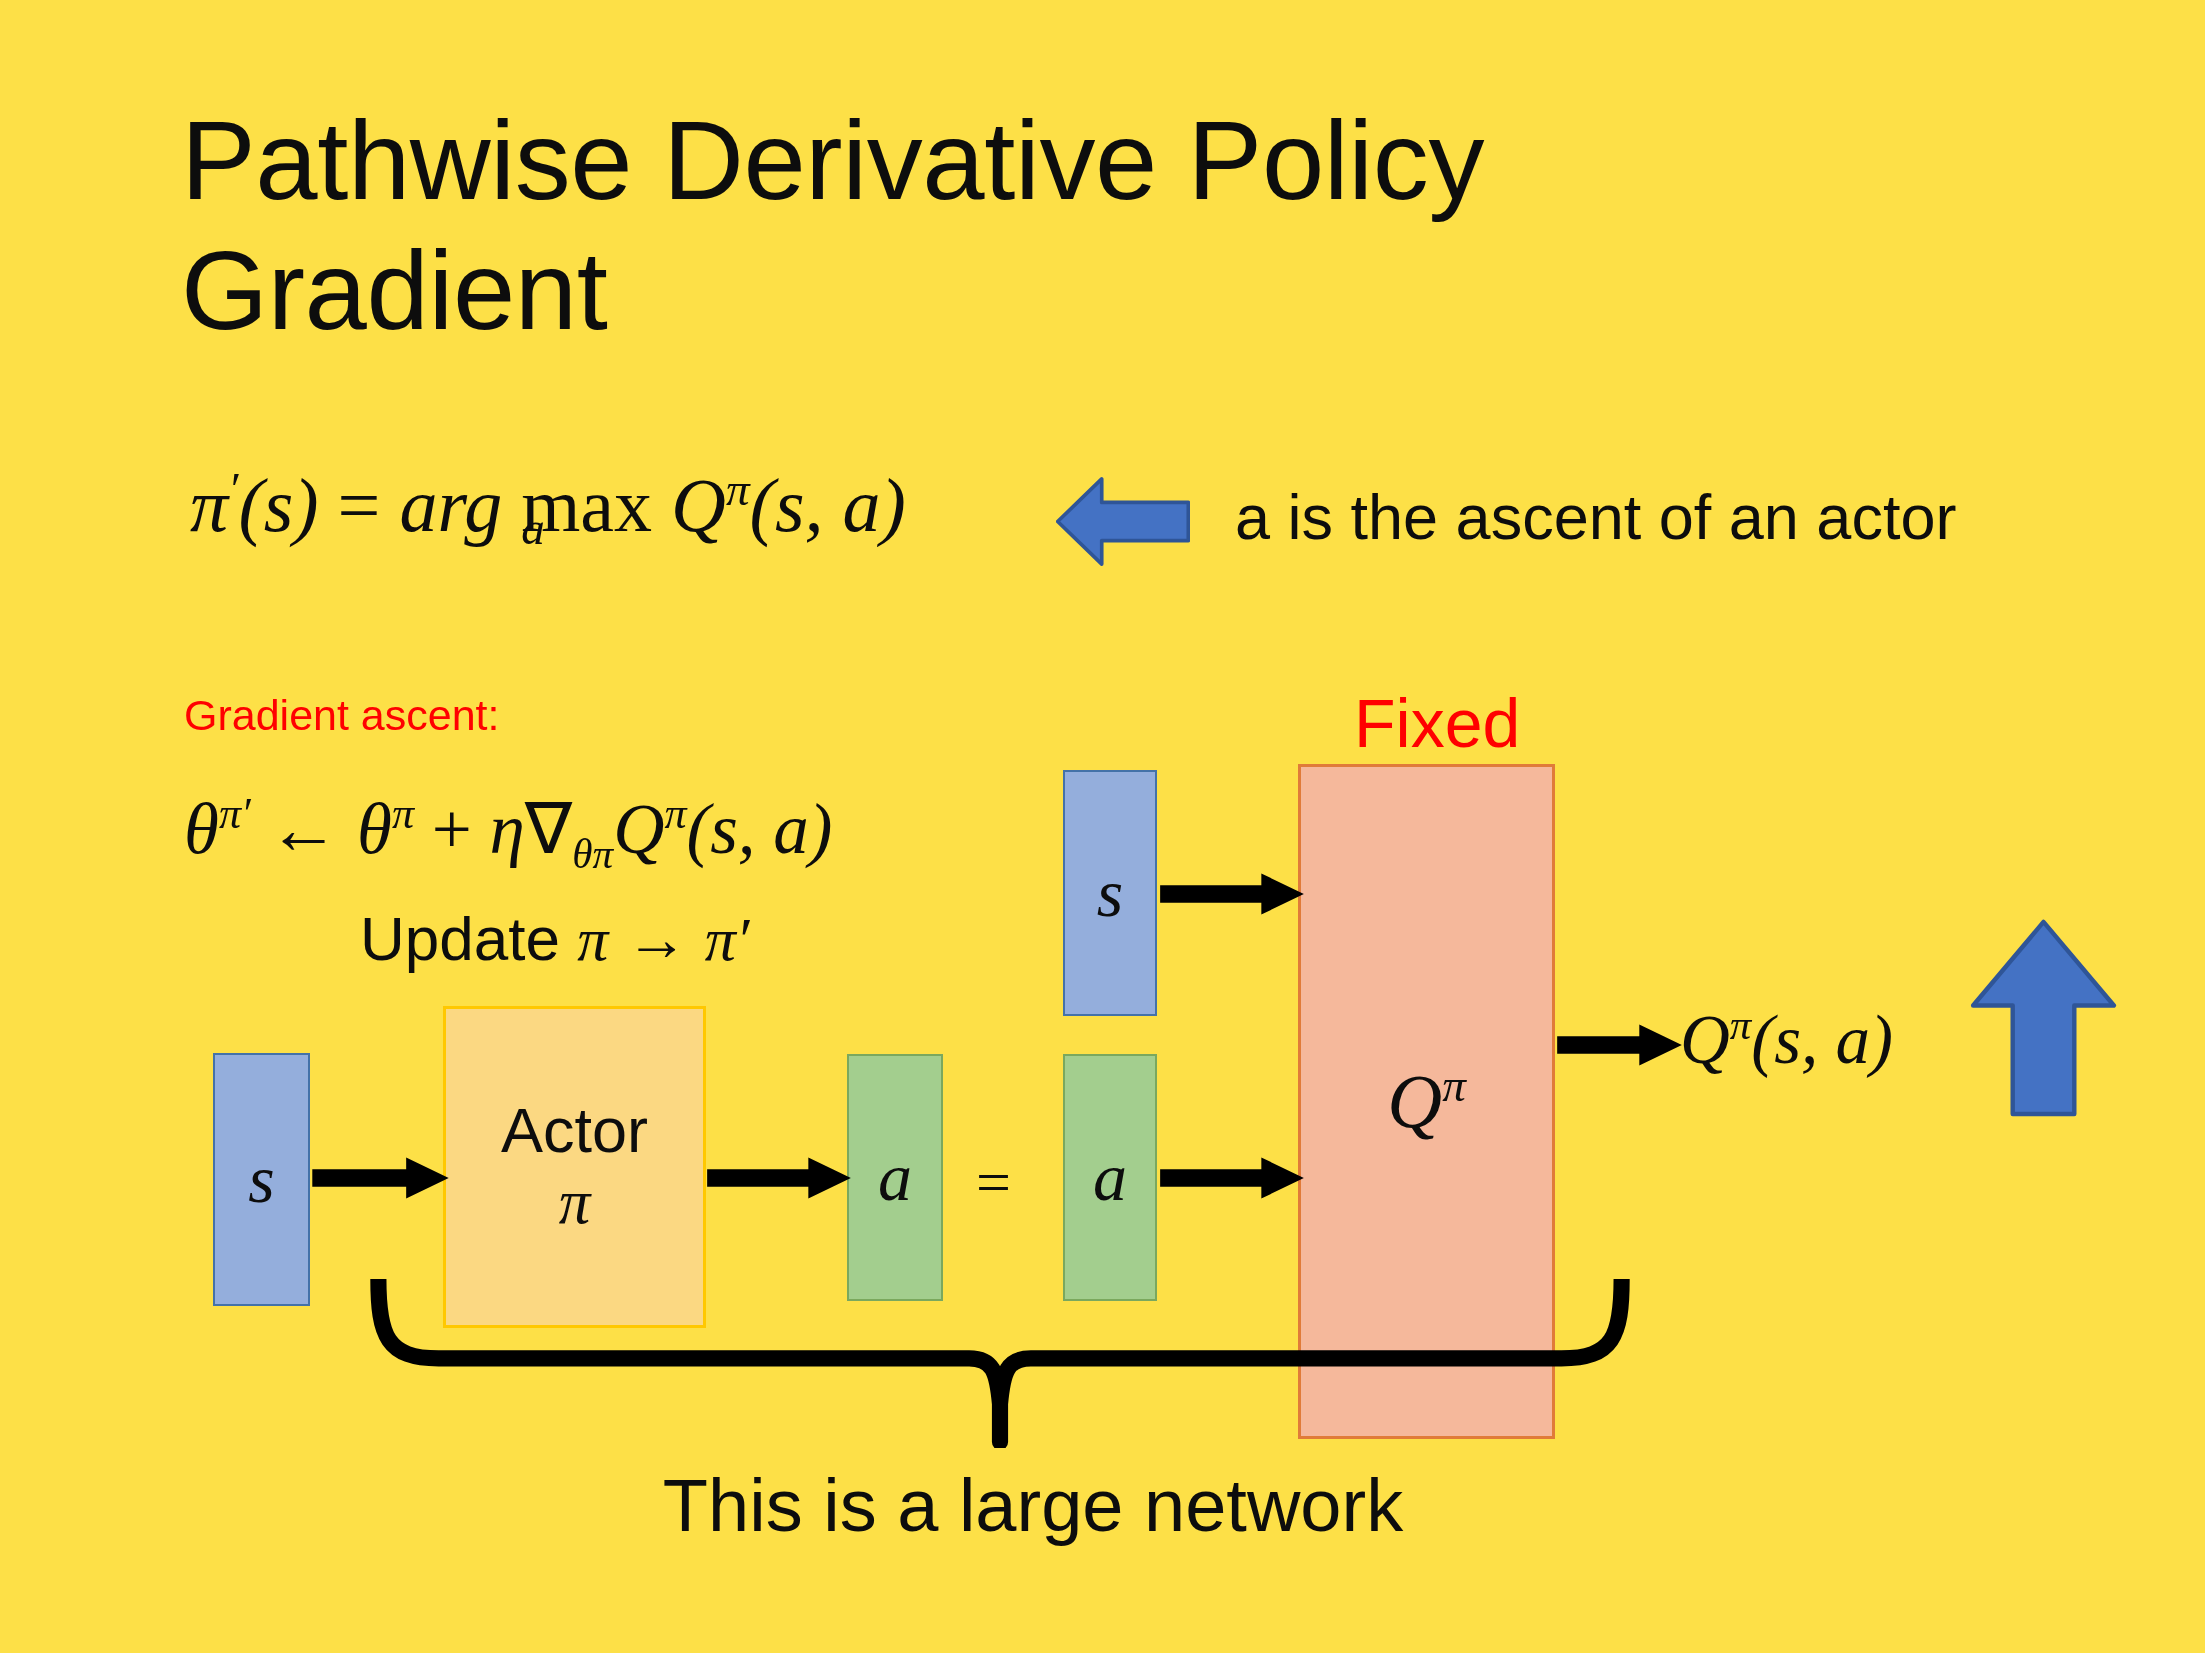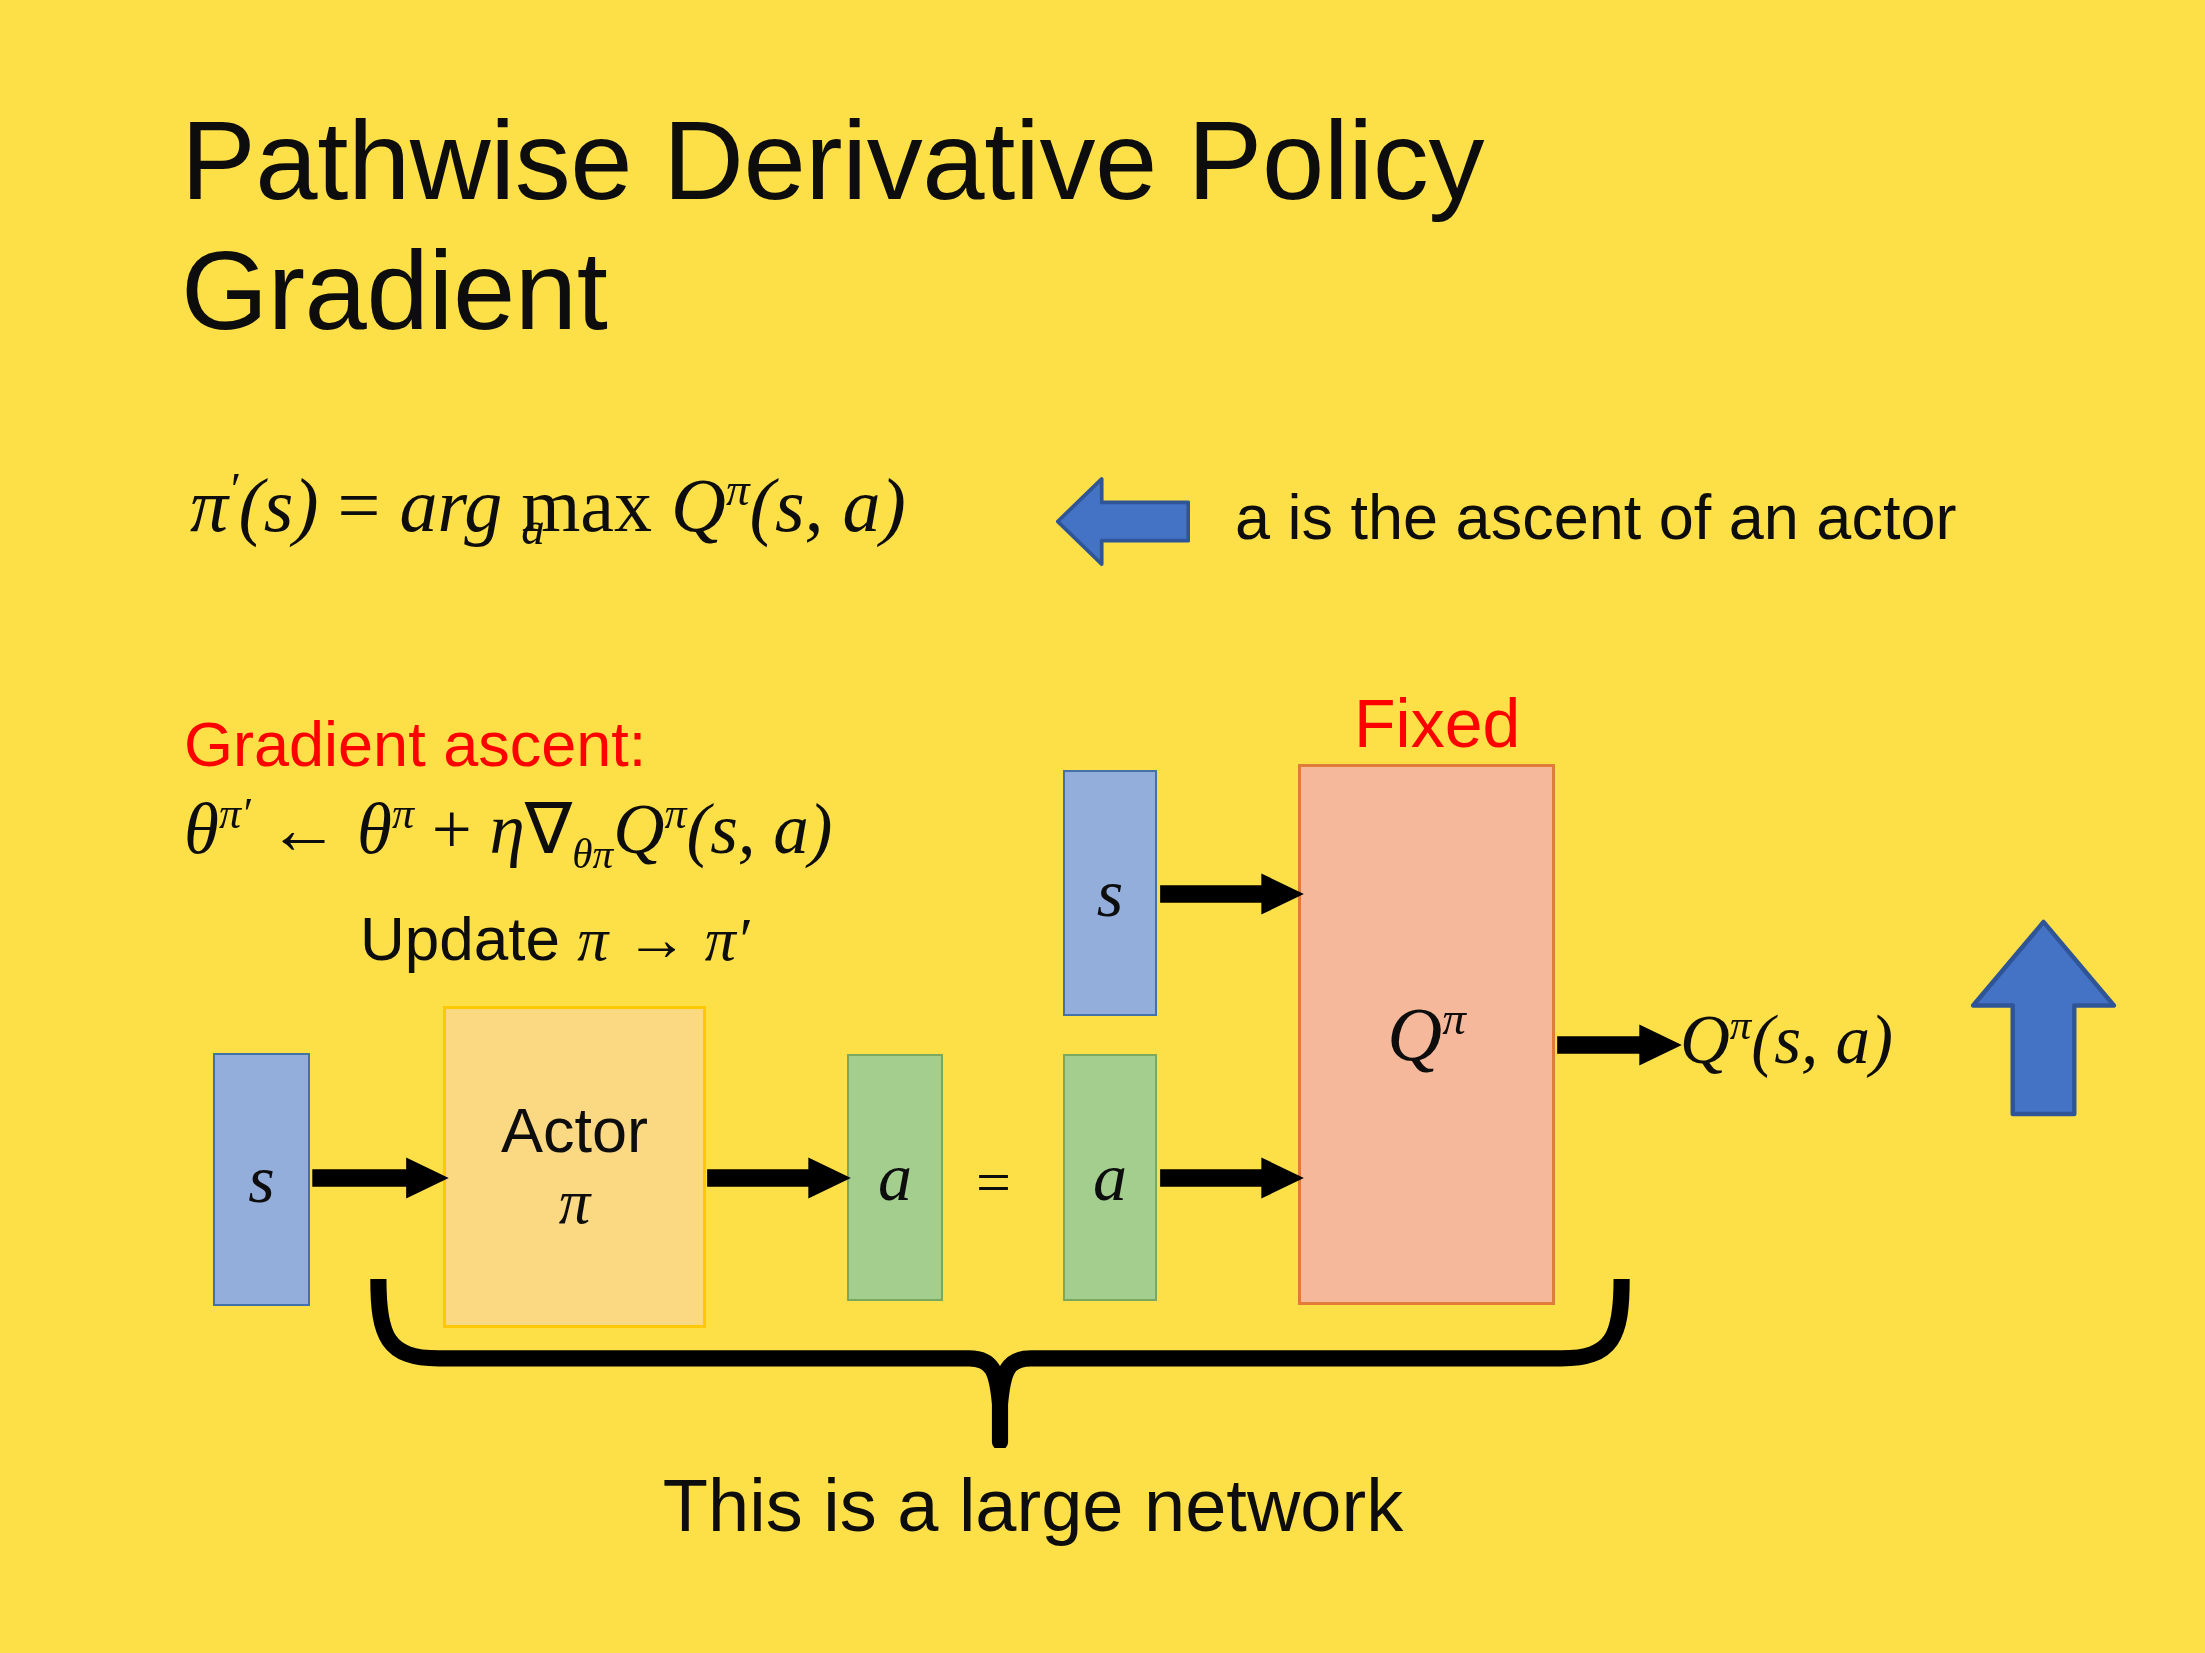--- a/index.html
+++ b/index.html
@@ -86,24 +86,23 @@
     font-size: 63px;
     color: #0d0d0d;
     white-space: nowrap;
   }
 
   
   #label-gradient-ascent {
     position: absolute;
     left: 184px;
     top: 691px;
-    font-size: 63px;
+    font-size: 43px;
     color: #ff0000;
     white-space: nowrap;
-    margin-top: 17px;
   }
 
   
   #eq-gradient {
     position: absolute;
     left: 184px;
     top: 787px;
     font-size: 71px;
   }
   #eq-gradient .nabsub {
@@ -163,21 +162,21 @@
   .box-salmon {
     background: #f5b89b;
     border: 3.7px solid #e07b39;
   }
 
   #box-s-left   { left: 213px;  top: 1053px; width: 97px; height: 253px; font-size: 68px; }
   #box-actor    { left: 443px;  top: 1006px; width: 263px; height: 322px; }
   #box-a-left   { left: 847px; top: 1054px; width: 96px; height: 247px; font-size: 68px; }
   #box-a-right  { left: 1063px; top: 1054px; width: 94px; height: 247px; font-size: 68px; }
   #box-s-right  { left: 1063px; top: 770px; width: 94px; height: 246px; font-size: 68px; }
-  #box-q        { left: 1298px; top: 764px; width: 257px; height: 541px; font-size: 76px; }
+  #box-q        { left: 1298px; top: 764px; width: 257px; height: 675px; font-size: 76px; }
 
   .box-actor-text {
     text-align: center;
     line-height: 1.14;
   }
   .box-actor-text .word {
     font-family: "Liberation Sans", sans-serif;
     font-style: normal;
     font-size: 63px;
     display: block;

